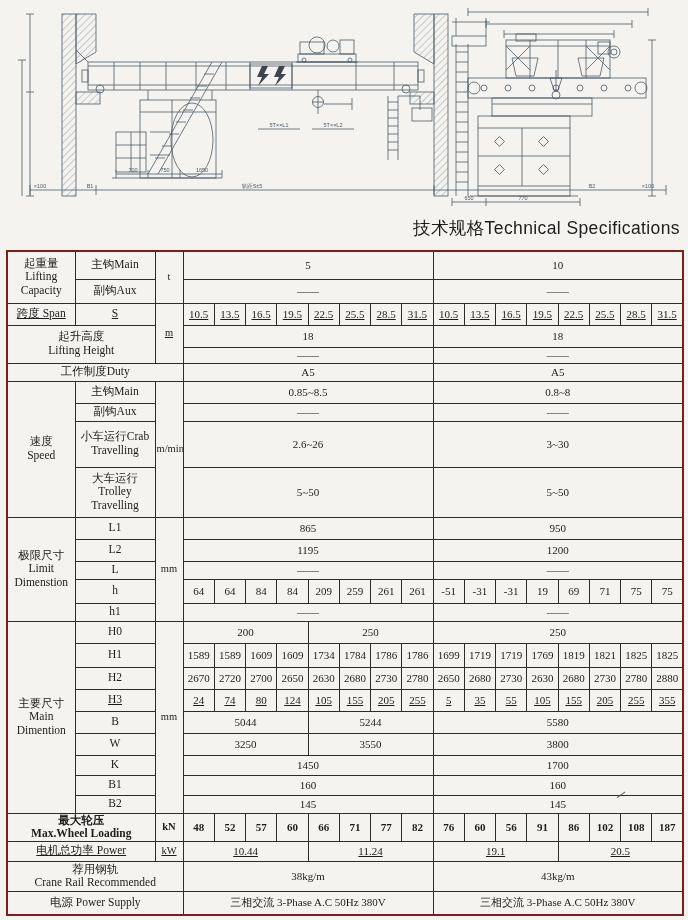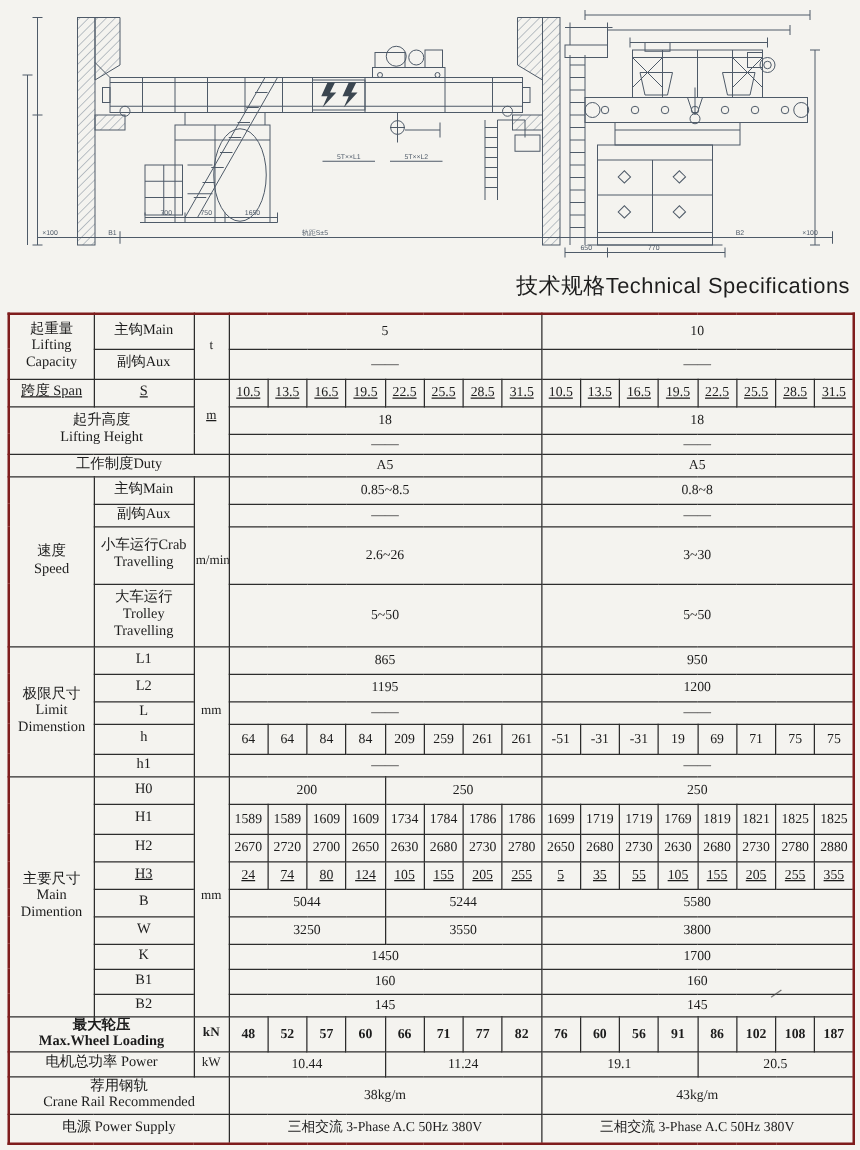--- a/index.html
+++ b/index.html
@@ -546,21 +546,21 @@
         <td class="val">82</td>
         <td class="val">76</td>
         <td class="val">60</td>
         <td class="val">56</td>
         <td class="val">91</td>
         <td class="val">86</td>
         <td class="val">102</td>
         <td class="val">108</td>
         <td class="val">187</td>
       </tr>
-      <tr style="height: 20px;">
+      <tr style="height: 20px; text-decoration: underline;">
         <td colspan="2" class="lbl">电机总功率 Power</td>
         <td class="unit">kW</td>
         <td colspan="4" class="val">10.44</td>
         <td colspan="4" class="val">11.24</td>
         <td colspan="4" class="val">19.1</td>
         <td colspan="4" class="val">20.5</td>
       </tr>
       <tr style="height: 30px;">
         <td colspan="3" class="lbl">荐用钢轨
 Crane Rail Recommended</td>

